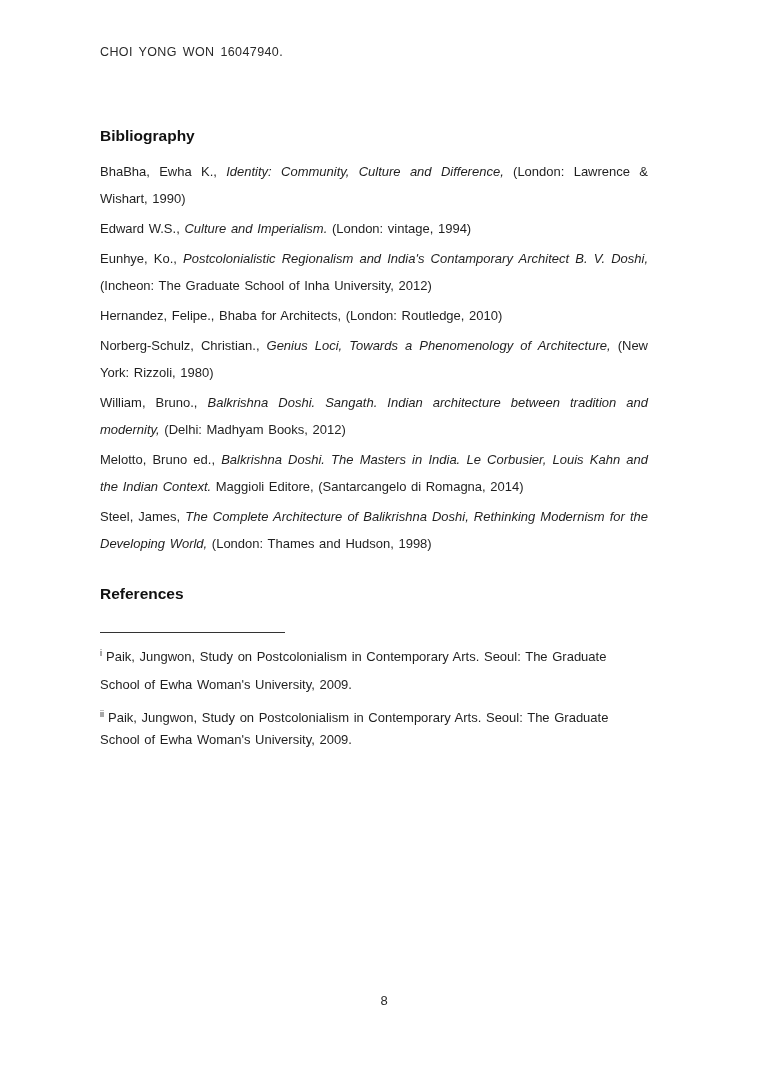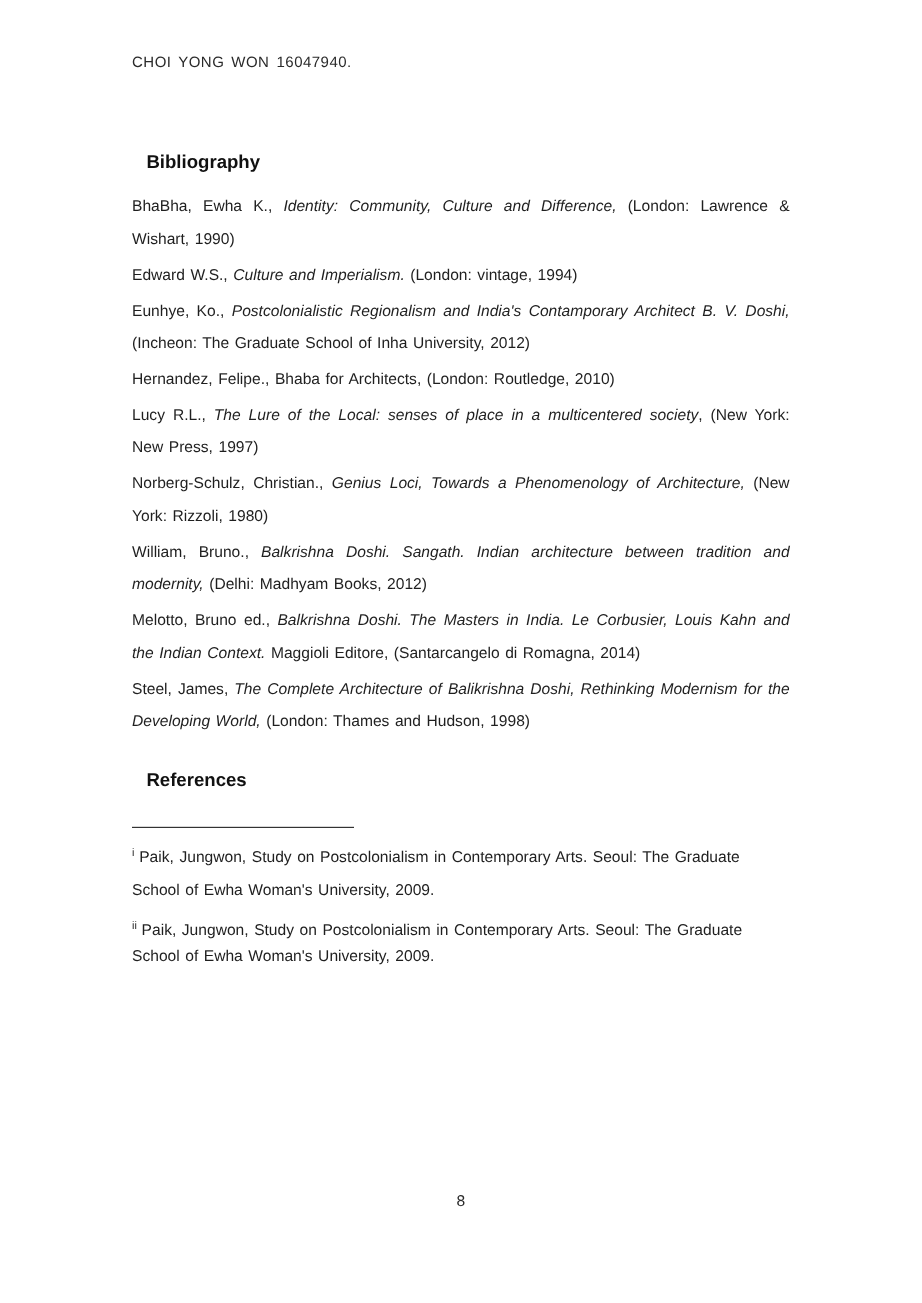--- a/index.html
+++ b/index.html
@@ -7,38 +7,38 @@
     position: relative;
     width: 768px;
     height: 1086px;
     background: #ffffff;
     font-family: "Liberation Sans", sans-serif;
     color: #1f1f1f;
     overflow: hidden;
   }
   .content {
     position: absolute;
-    left: 110px;
+    left: 100px;
     top: 0;
     width: 548px;
   }
   .doc-header {
     margin: 45px 0 0 0;
     font-size: 12.5px;
     line-height: 15px;
     letter-spacing: 0.4px;
     word-spacing: 2px;
     color: #2a2a2a;
   }
   .section-heading {
     font-size: 15.5px;
     line-height: 20px;
     font-weight: bold;
     color: #111111;
-    margin: 12px;
+    margin: 0;
   }
   .bib-heading { margin-top: 66px; }
   .entries { margin-top: 12px; }
   .entry {
     font-size: 13px;
     line-height: 27px;
     margin: 0 0 3px 0;
     text-align: justify;
     word-spacing: 1px;
   }
@@ -81,21 +81,20 @@
 
     <p class="doc-header">CHOI YONG WON 16047940.</p>
 
     <h1 class="section-heading bib-heading">Bibliography</h1>
 
     <div class="entries">
       <p class="entry"><span>BhaBha, Ewha K., </span><i>Identity: Community, Culture and Difference,</i><span> (London: Lawrence &amp; Wishart, 1990)</span></p>
       <p class="entry"><span>Edward W.S., </span><i>Culture and Imperialism.</i><span> (London: vintage, 1994)</span></p>
       <p class="entry"><span>Eunhye, Ko., </span><i>Postcolonialistic Regionalism and India's Contamporary Architect B. V. Doshi,</i><span> (Incheon: The Graduate School of Inha University, 2012)</span></p>
       <p class="entry"><span>Hernandez, Felipe., Bhaba for Architects, (London: Routledge, 2010)</span><i></i><span></span></p>
-      <p class="entry"><span>Lucy R.L., </span><i>The Lure of the Local: senses of place in a multicentered society</i><span>, (New York: New Press, 1997)</span></p>
       <p class="entry"><span>Norberg-Schulz, Christian., </span><i>Genius Loci, Towards a Phenomenology of Architecture,</i><span> (New York: Rizzoli, 1980)</span></p>
       <p class="entry"><span>William, Bruno., </span><i>Balkrishna Doshi. Sangath. Indian architecture between tradition and modernity,</i><span> (Delhi: Madhyam Books, 2012)</span></p>
       <p class="entry"><span>Melotto, Bruno ed., </span><i>Balkrishna Doshi. The Masters in India. Le Corbusier, Louis Kahn and the Indian Context.</i><span> Maggioli Editore, (Santarcangelo di Romagna, 2014)</span></p>
       <p class="entry"><span>Steel, James, </span><i>The Complete Architecture of Balikrishna Doshi, Rethinking Modernism for the Developing World,</i><span> (London: Thames and Hudson, 1998)</span></p>
     </div>
 
     <h1 class="section-heading ref-heading">References</h1>
 
     <hr class="fn-sep">
 

